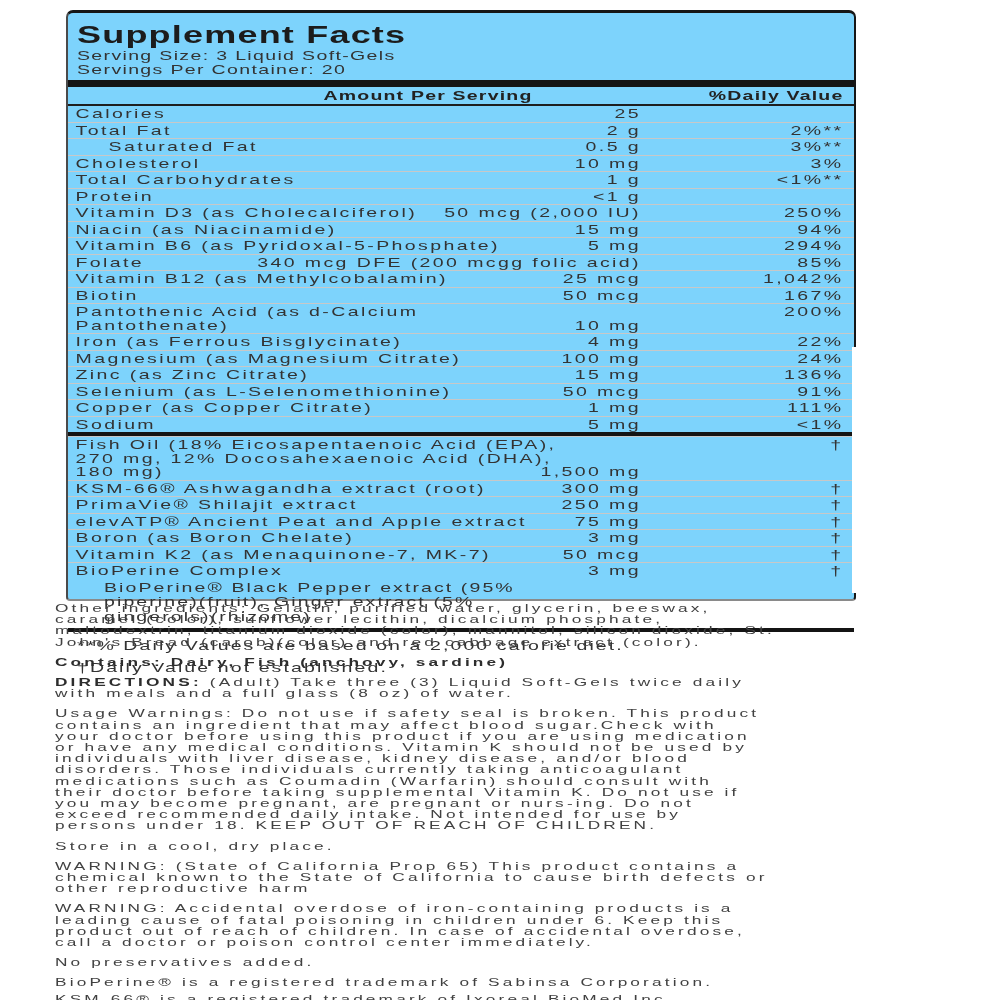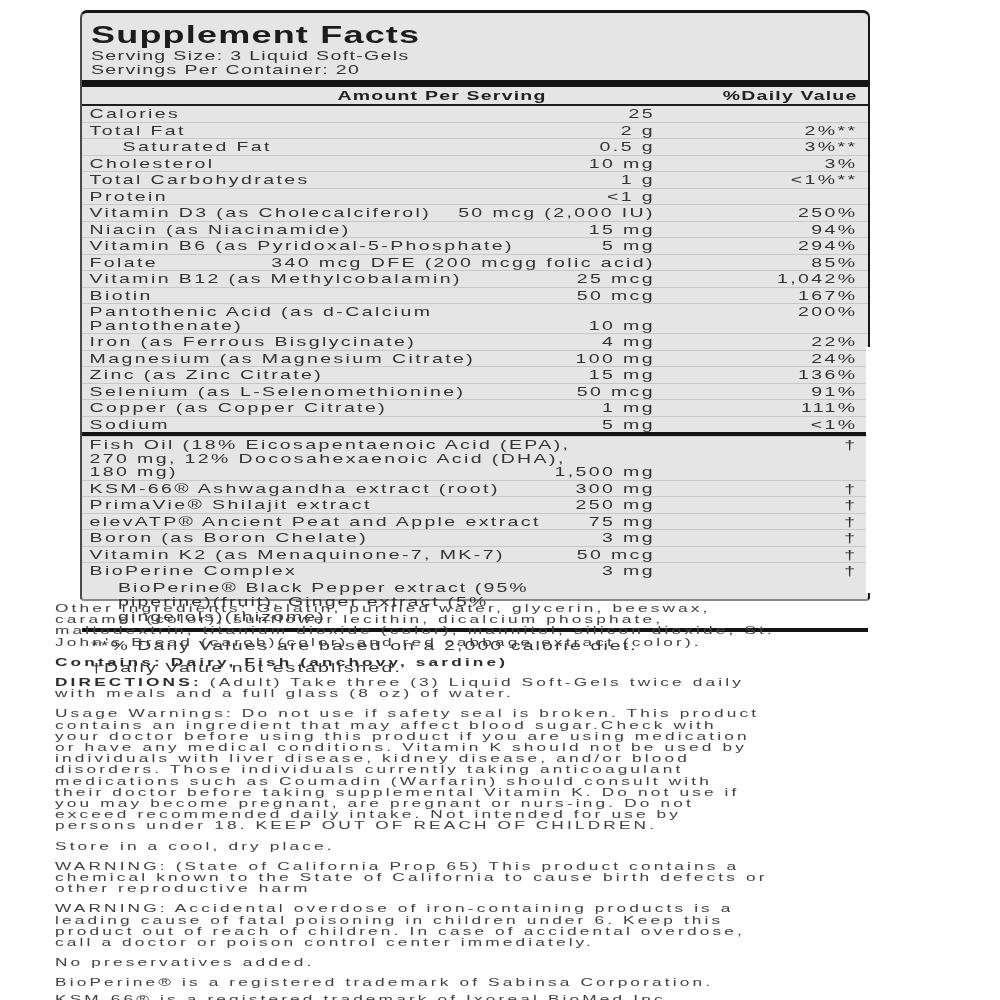--- a/index.html
+++ b/index.html
@@ -3,24 +3,24 @@
 <meta charset="utf-8">
 <style>
   html,body{margin:0;padding:0;background:#fff;}
   body{
     width:1000px;height:1000px;position:relative;overflow:hidden;
     font-family:"Liberation Sans","DejaVu Sans",sans-serif;color:#3c3c3c;
     -webkit-font-smoothing:antialiased;
   }
   
   .panel{
-    position:absolute;left:80px;top:10px;width:786px;height:586px;
+    position:absolute;left:66px;top:10px;width:786px;height:586px;
     border-top:3px solid #161616;border-left:2px solid #4a4a4a;
     border-right:2px solid #161616;border-bottom:2px solid #8a8a8a;
-    border-radius:7px 7px 4px 4px;background:#e5e5e5;
+    border-radius:7px 7px 4px 4px;background:#7dd3fc;
   }
   .rmask{position:absolute;top:334px;right:-2px;width:4px;height:246px;background:#fff;}
   .stretch{transform:scaleX(1.5);transform-origin:left top;}
   .panel-inner{width:524px;}
   .title{margin:9px 0 1px 6px;font-size:24px;line-height:26px;font-weight:bold;
          letter-spacing:0.8px;color:#1c1c1c;}
   .serv{margin-left:6px;font-size:13px;line-height:14px;letter-spacing:0.9px;color:#333;}
   .bar{height:7px;background:#141414;margin-top:3px;}
   .bar2{height:4px;background:#141414;}
   .hdr{position:relative;height:17px;line-height:17px;border-bottom:2px solid #1e1e1e;

